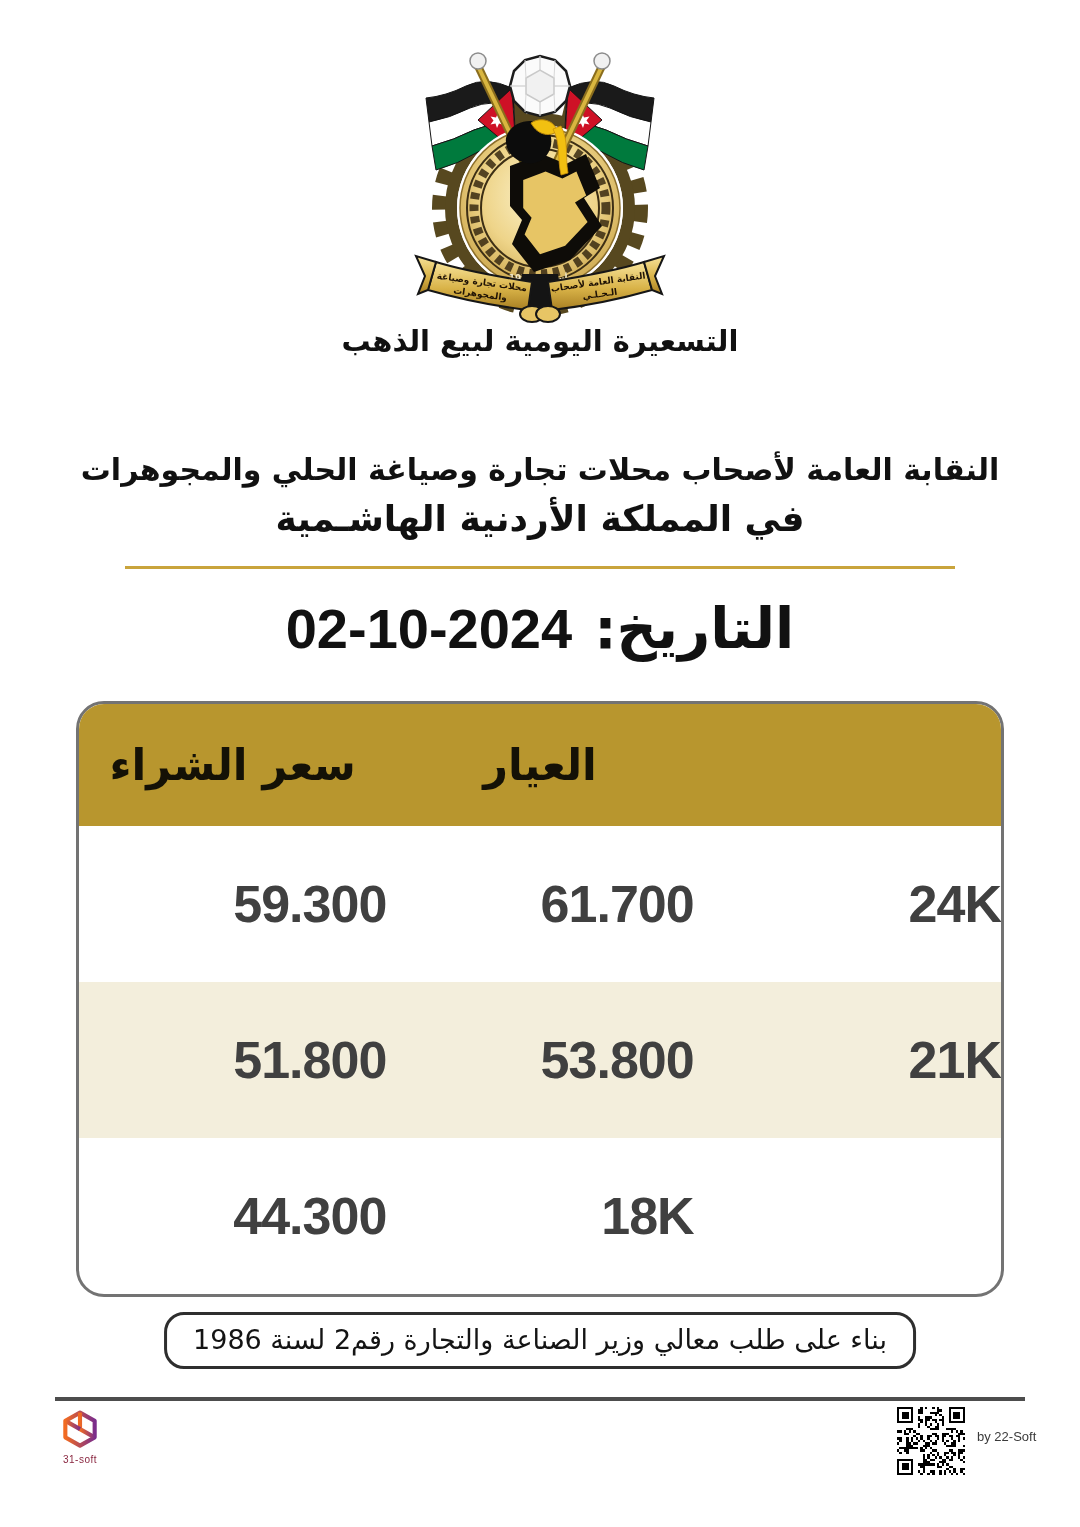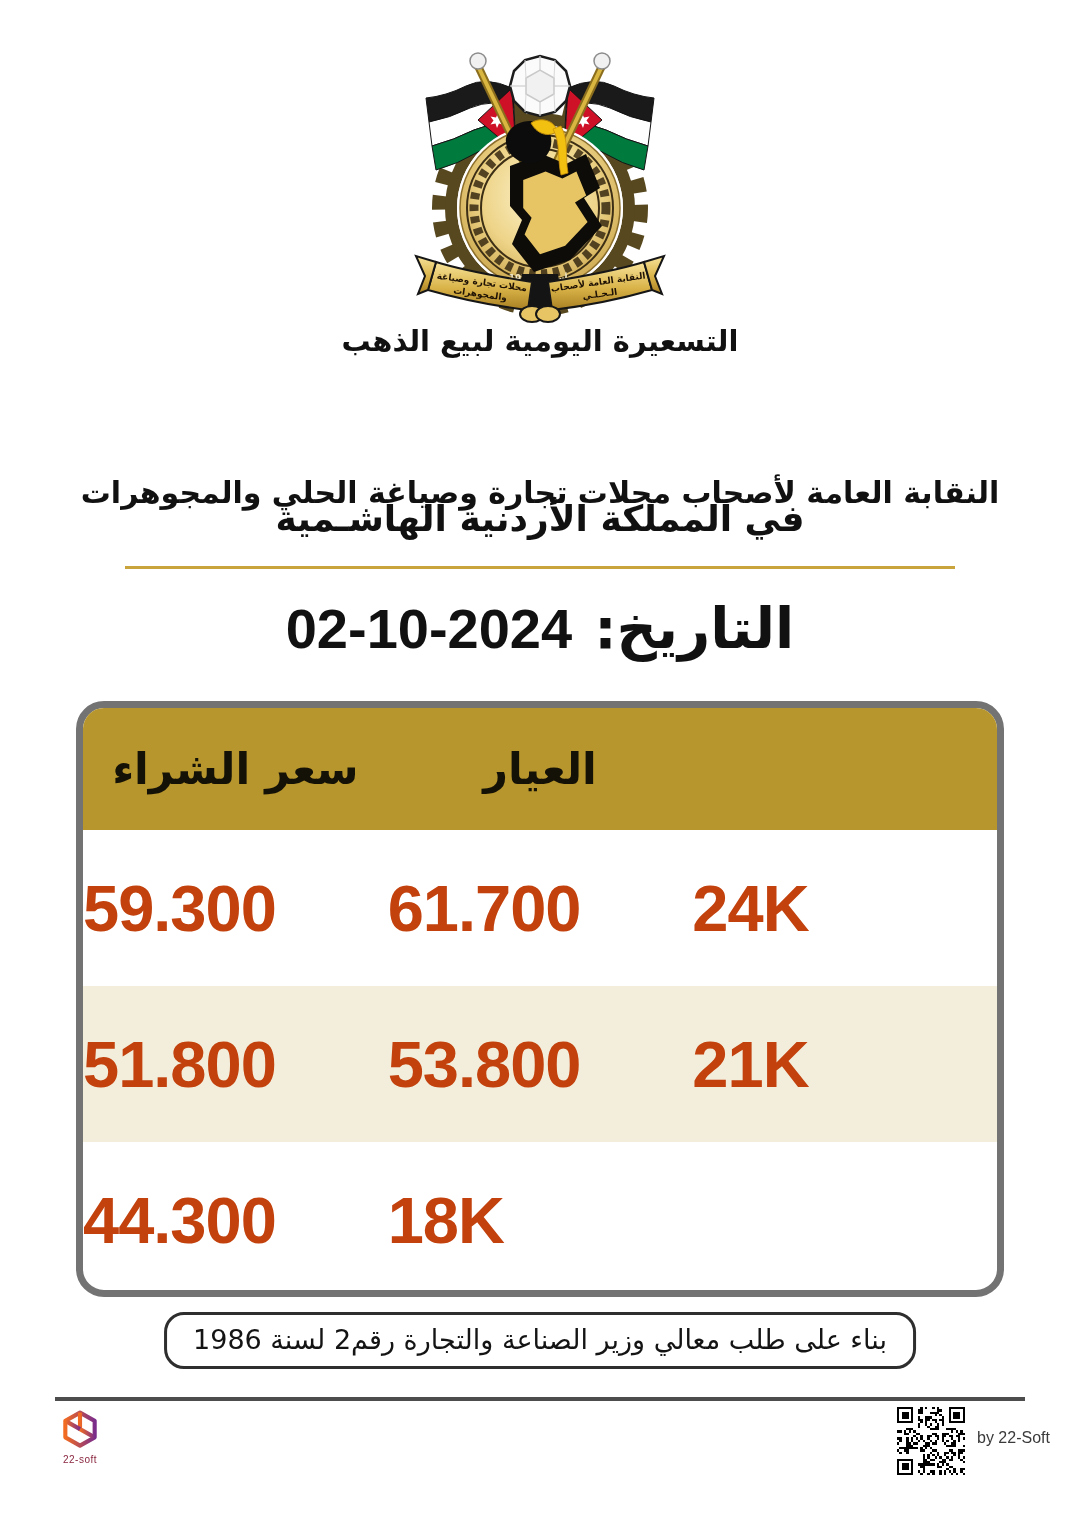--- a/index.html
+++ b/index.html
@@ -1,48 +1,48 @@
 <!DOCTYPE html>
 <html><head>
 <meta charset="utf-8">
 <style>
   html,body{margin:0;padding:0;background:#fff;}
   .page{position:relative;width:1080px;height:1527px;background:#ffffff;overflow:hidden;
         font-family:"DejaVu Sans",sans-serif;color:#111;}
   .centered-text{position:absolute;left:0;right:0;text-align:center;}
   .title{top:324px;font-size:29px;font-weight:700;letter-spacing:0;}
   .issued{top:412px;font-size:29px;font-weight:500;}
-  .synd{top:475px;font-size:30px;font-weight:700;}
+  .synd{top:452px;font-size:30px;font-weight:700;}
   .kingdom{top:498px;font-size:36px;font-weight:700;}
   .goldline{position:absolute;top:566px;left:125px;width:830px;height:3px;background:#c9a43c;}
   .date-line{position:absolute;top:596px;left:0;right:0;display:flex;direction:rtl;
              justify-content:center;align-items:baseline;gap:22px;
              font-size:56px;font-weight:700;}
   .date-line .val{font-family:"Liberation Sans",sans-serif;font-weight:700;direction:ltr;}
 
   .price-table{position:absolute;top:701px;left:76px;width:928px;height:596px;
-               border:7px solid #737373;border-radius:28px;overflow:hidden;background:#fff;
+               border:3px solid #737373;border-radius:28px;overflow:hidden;background:#fff;
                box-sizing:border-box;}
   .thead{height:122px;background:#b8962e;display:grid;grid-template-columns:1fr 1fr 1fr;
          align-items:center;text-align:center;font-size:43px;font-weight:700;color:#141106;}
   .trow{height:156px;display:grid;grid-template-columns:1fr 1fr 1fr;align-items:center;
-        text-align:left;font-size:65px;font-weight:700;letter-spacing:-1px;
-        font-family:"Liberation Sans",sans-serif;color:#c2410c;}
+        text-align:right;font-size:52px;font-weight:700;letter-spacing:-1px;
+        font-family:"Liberation Sans",sans-serif;color:#404040;}
   .trow.alt{background:#f3eedc;}
 
   .note{position:absolute;top:1312px;left:50%;transform:translateX(-50%);
         border:3px solid #2e2e2e;border-radius:20px;padding:9px 26px 11px;
         font-size:27px;direction:rtl;white-space:nowrap;color:#141414;}
 
   .footer-line{position:absolute;top:1397px;left:55px;width:970px;height:4px;background:#4d4d4d;}
   .brand{position:absolute;left:52px;top:1408px;width:56px;text-align:center;}
   .brand .caption{font-size:10px;color:#8a2740;font-family:"Liberation Sans",sans-serif;
                   margin-top:-2px;letter-spacing:.5px;}
   .qr{position:absolute;left:897px;top:1407px;width:68px;height:68px;}
-  .credit{position:absolute;left:977px;top:1429px;font-size:16px;color:#3a3a3a;
+  .credit{position:absolute;left:977px;top:1429px;font-size:13px;color:#3a3a3a;
           font-family:"Liberation Sans",sans-serif;}
   .emblem{position:absolute;top:36px;left:50%;transform:translateX(-50%);width:252px;height:297px;}
   svg text{font-family:"DejaVu Sans",sans-serif;}
 </style>
 </head>
 <body>
 
 <div class="page">
 
   <div class="emblem">
@@ -189,21 +189,21 @@
           <linearGradient id="gCube2" x1="0" y1="0" x2="1" y2="0">
             <stop offset="0%" stop-color="#f26b21"></stop>
             <stop offset="100%" stop-color="#7b2d8b"></stop>
           </linearGradient>
         </defs>
         <polygon points="24,5 40,14 40,32 24,41 8,32 8,14"></polygon>
         <polyline points="24,5 24,23 40,32"></polyline>
         <polyline points="8,14 24,23"></polyline>
       </g>
     </svg>
-    <div class="caption">22-soft</div>
+    <div class="caption">31-soft</div>
   </div>
 
   <svg class="qr" viewBox="0 0 29 29" shape-rendering="crispEdges">
     <rect x="0" y="0" width="29" height="29" fill="#fff"></rect>
     <g fill="#000">
       <rect x="0" y="0" width="7" height="7"></rect>
         <rect x="1" y="1" width="5" height="5" fill="#fff"></rect>
         <rect x="2" y="2" width="3" height="3"></rect>
       <rect x="22" y="0" width="7" height="7"></rect>
         <rect x="23" y="1" width="5" height="5" fill="#fff"></rect>

